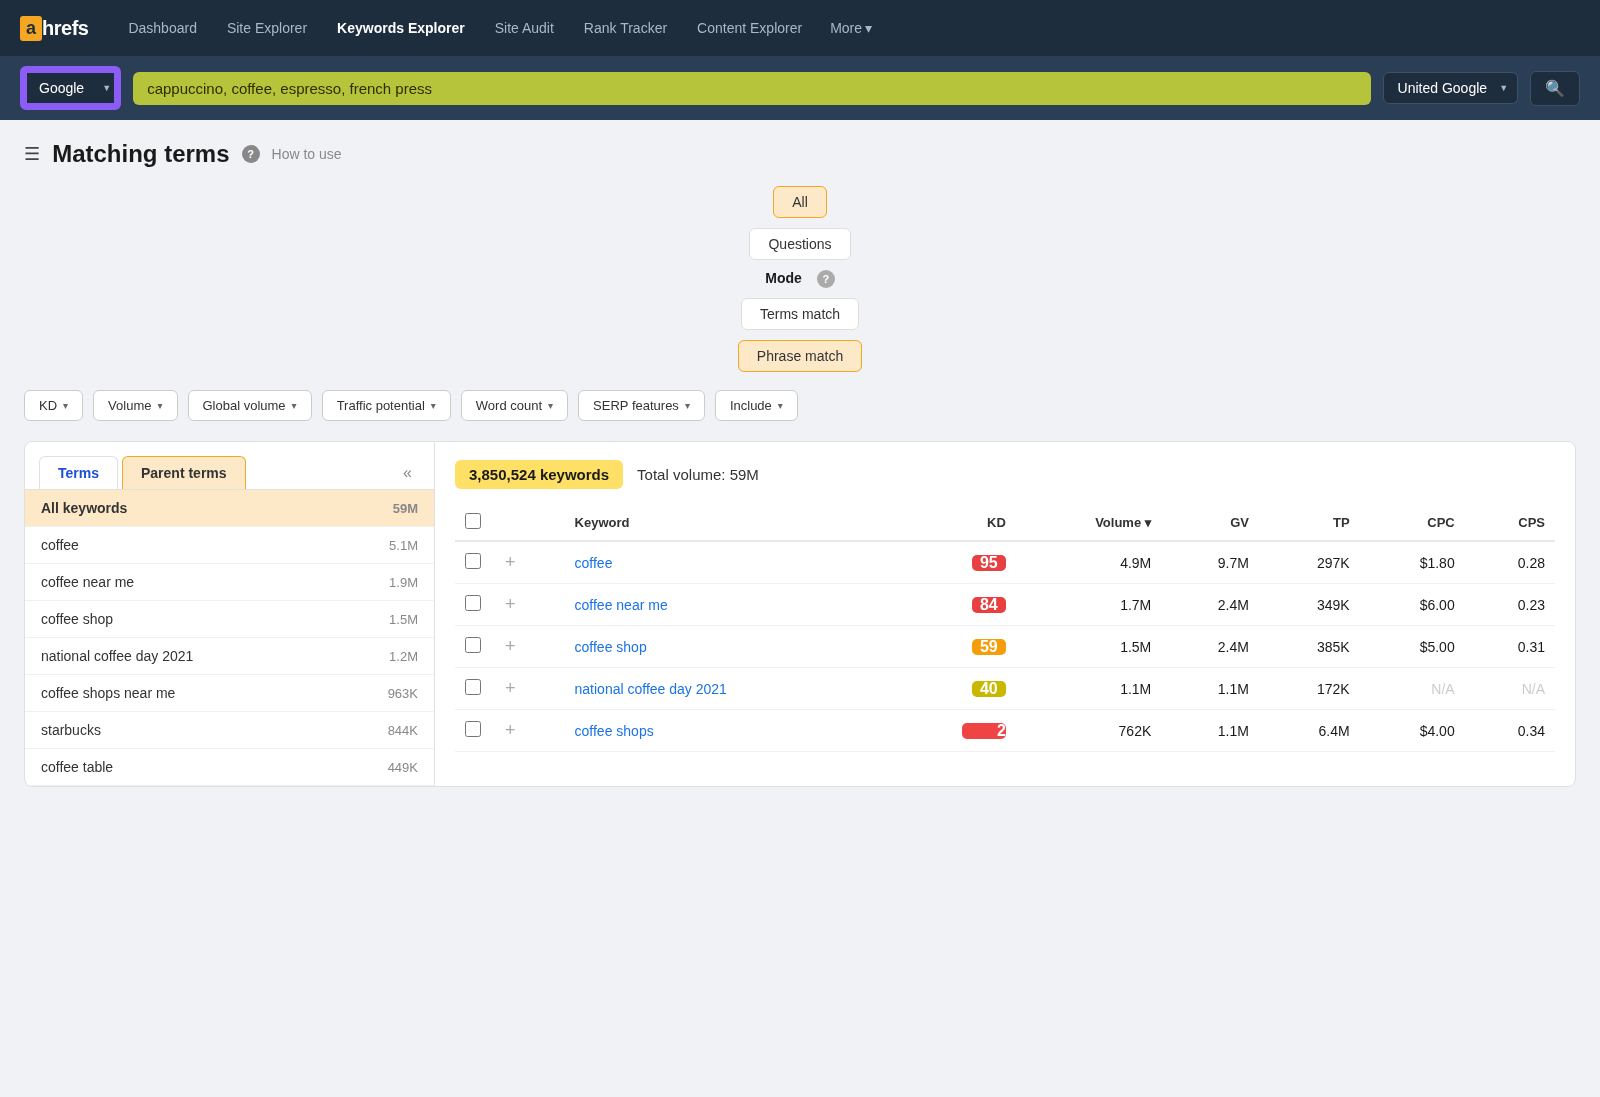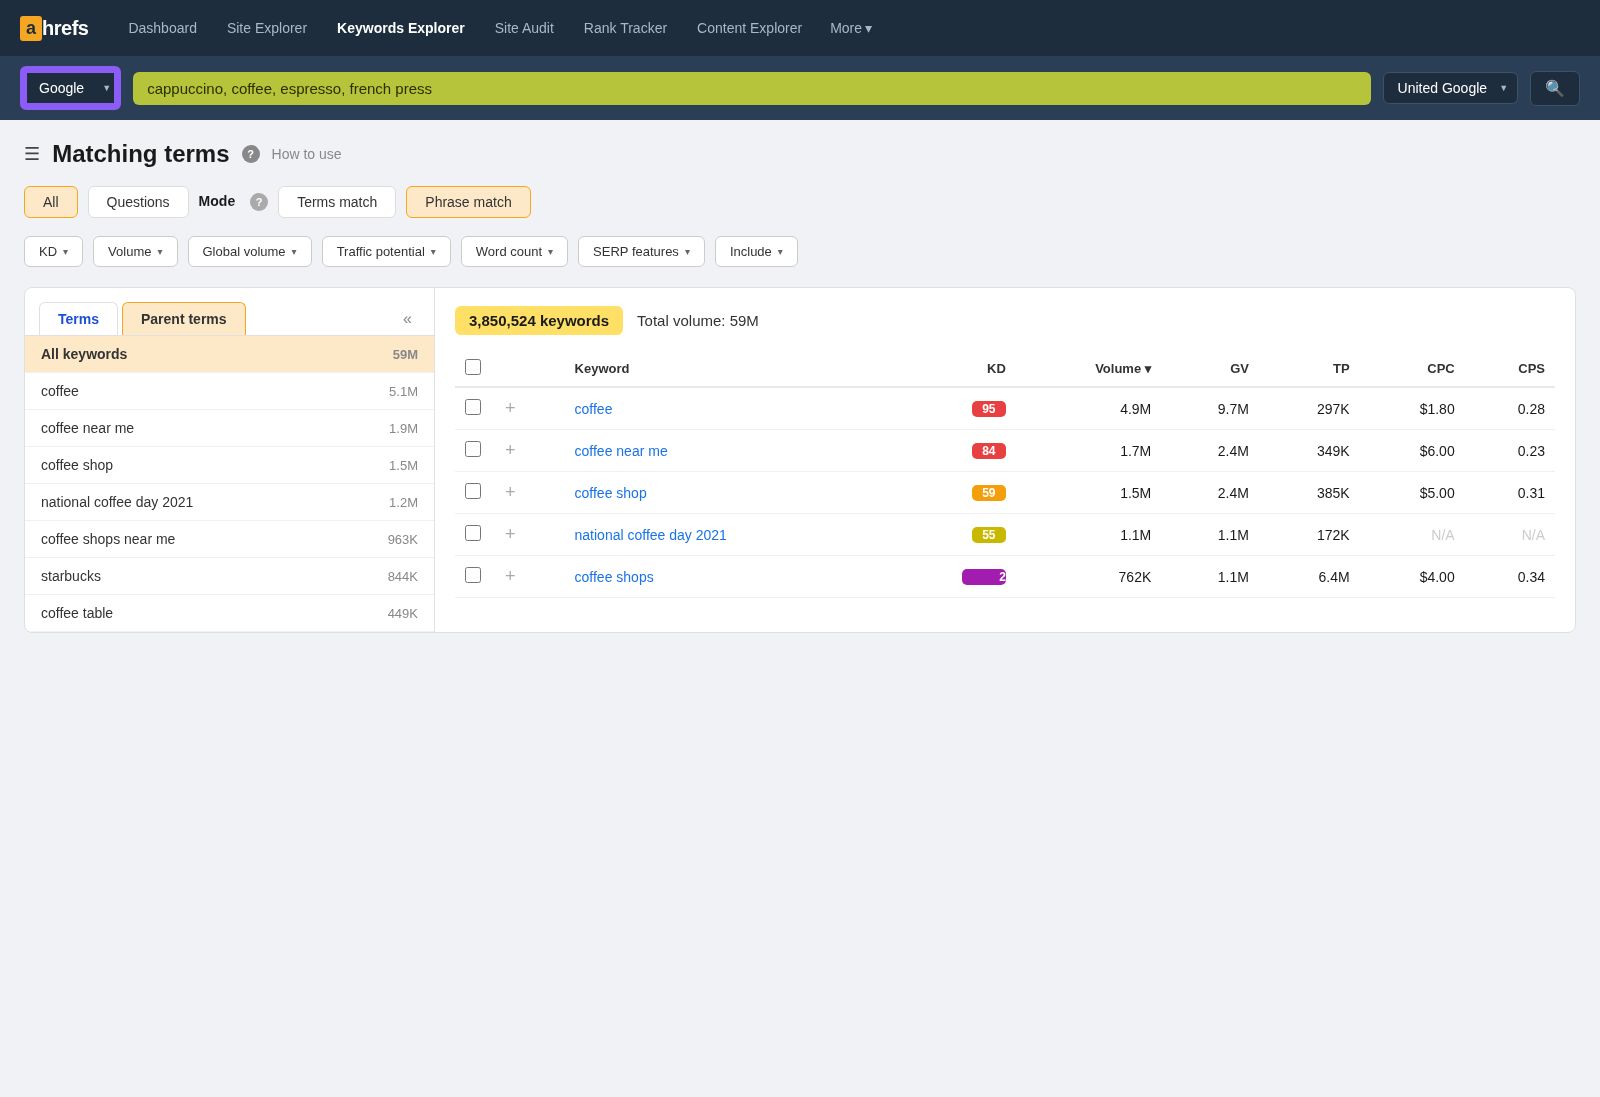--- a/index.html
+++ b/index.html
@@ -32,21 +32,21 @@
     .main { padding: 20px 24px; }
 
     
     .page-header { display: flex; align-items: center; gap: 12px; margin-bottom: 18px; }
     .hamburger { font-size: 18px; color: #444; cursor: pointer; }
     .page-title { font-size: 24px; font-weight: 700; color: #1a1a1a; }
     .how-to-use { color: #888; font-size: 14px; cursor: pointer; display: flex; align-items: center; gap: 5px; }
     .help-icon { display: inline-flex; align-items: center; justify-content: center; width: 18px; height: 18px; background: #888; color: #fff; border-radius: 50%; font-size: 11px; font-weight: 700; }
 
     
-    .mode-row { display: flex; align-items: center; gap: 10px; margin-bottom: 18px; }
+    .mode-row { display: flex; align-items: center; gap: 10px; margin-bottom: 18px; flex-direction: column; }
     .tab-btn { padding: 7px 18px; border-radius: 6px; border: 1px solid #ddd; background: #fff; color: #333; font-size: 14px; cursor: pointer; font-weight: 500; }
     .tab-btn.active { background: #fde9c8; border-color: #f5a623; color: #333; }
     .mode-label { font-weight: 700; font-size: 14px; color: #1a1a1a; display: flex; align-items: flex-start; gap: 15px; }
 
     
     .filter-row { display: flex; align-items: center; gap: 10px; margin-bottom: 20px; flex-wrap: wrap; }
     .filter-btn { padding: 7px 14px; border-radius: 6px; border: 1px solid #ccc; background: #fff; color: #333; font-size: 13px; cursor: pointer; display: flex; align-items: center; gap: 6px; font-weight: 500; white-space: nowrap; }
     .filter-btn .arrow { font-size: 10px; color: #666; }
 
     
@@ -70,25 +70,25 @@
     .total-volume { font-size: 15px; color: #333; }
 
     
     table { width: 100%; border-collapse: collapse; }
     thead th { text-align: left; padding: 8px 10px; font-size: 13px; font-weight: 600; color: #333; border-bottom: 2px solid #e8e8e8; white-space: nowrap; }
     thead th.right { text-align: right; }
     tbody tr { border-bottom: 1px solid #f0f0f0; }
     tbody td { padding: 10px 10px; font-size: 14px; vertical-align: middle; }
     tbody td.right { text-align: right; }
     .kw-link { color: #1a73e8; text-decoration: none; font-size: 14px; }
-    .kd-badge { display: inline-flex; align-items: center; justify-content: center; width: 34px; height: 16px; border-radius: 5px; font-weight: 700; font-size: 12px; color: #fff; }
+    .kd-badge { display: inline-flex; align-items: center; justify-content: center; width: 34px; height: 16px; border-radius: 5px; font-weight: 700; font-size: 16px; color: #fff; }
     .kd-red { background: #e84040; }
     .kd-orange { background: #f59e0b; }
     .kd-yellow { background: #c9b800; }
-    .kd-green { background: #a21caf; padding-left: 44px; }
+    .kd-green { background: #ef4444; padding-left: 44px; }
     .add-btn { color: #aaa; font-size: 18px; cursor: pointer; padding: 0 4px; display: inline-flex; align-items: center; justify-content: center; }
     .checkbox-cell { width: 28px; }
     .na-text { color: #ccc; }
     .row-checkbox { width: 16px; height: 16px; cursor: pointer; accent-color: #f5a623; }
     .header-checkbox { width: 16px; height: 16px; cursor: pointer; }
   </style>
 </head>
 <body>
 
 <nav class="nav">
@@ -265,21 +265,21 @@
     <td class="right">1.5M</td>
     <td class="right">2.4M</td>
     <td class="right">385K</td>
     <td class="right ">$5.00</td>
     <td class="right ">0.31</td>
   </tr>
             <tr>
     <td class="checkbox-cell"><input type="checkbox" class="row-checkbox" style=""></td>
     <td><span class="add-btn">+</span></td>
     <td><a class="kw-link" href="#">national coffee day 2021</a></td>
-    <td class="right"><span class="kd-badge kd-yellow">55</span></td>
+    <td class="right"><span class="kd-badge kd-yellow">40</span></td>
     <td class="right">1.1M</td>
     <td class="right">1.1M</td>
     <td class="right">172K</td>
     <td class="right na-text">N/A</td>
     <td class="right na-text">N/A</td>
   </tr>
             <tr>
     <td class="checkbox-cell"><input type="checkbox" class="row-checkbox" style=""></td>
     <td><span class="add-btn">+</span></td>
     <td><a class="kw-link" href="#">coffee shops</a></td>

